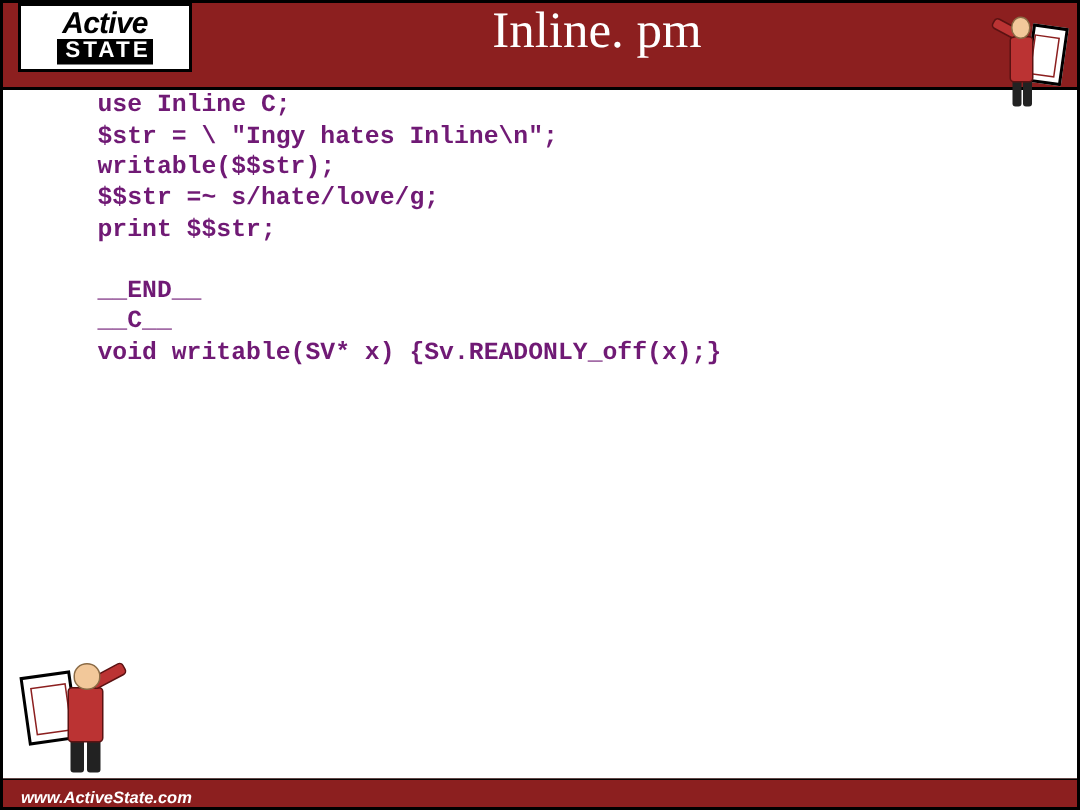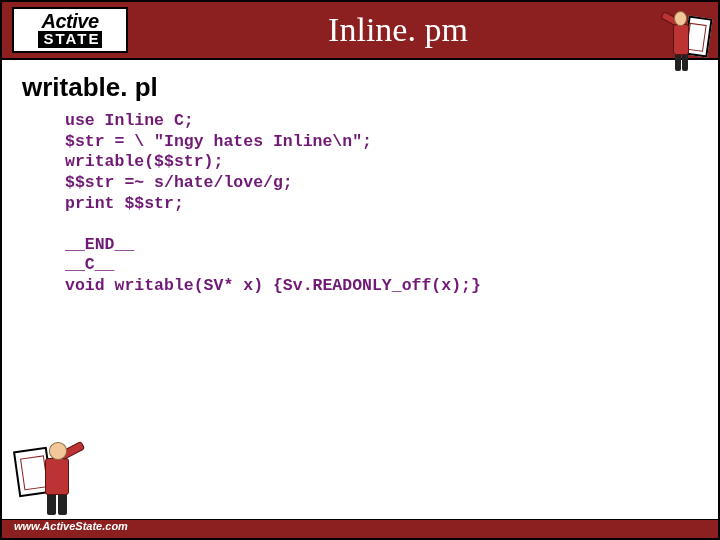--- a/index.html
+++ b/index.html
@@ -14,21 +14,21 @@
     position: relative;
     box-sizing: border-box;
     border: 2px solid #000;
     background: #fff;
   }
   .header-bar {
     height: 56px;
     background: #8c1f1f;
     border-bottom: 2px solid #000;
     display: flex;
-    align-items: center;
+    align-items: flex-start;
     padding: 0 10px;
     position: relative;
   }
   .logo-box {
     width: 112px;
     height: 42px;
     background: #fff;
     border: 2px solid #000;
     display: flex;
     flex-direction: column;
@@ -94,21 +94,21 @@
   }
   .footer-bar {
     position: absolute;
     left: 0;
     right: 0;
     bottom: 0;
     height: 18px;
     background: #8c1f1f;
     border-top: 1px solid #000;
     display: flex;
-    align-items: flex-start;
+    align-items: flex-end;
     padding-left: 12px;
   }
   .footer-url {
     font-family: Arial, Helvetica, sans-serif;
     font-style: italic;
     font-size: 11px;
     font-weight: bold;
     color: #fff;
   }
   
@@ -197,21 +197,20 @@
           </div>
         <div class="leg1"></div>
           <div class="leg2"></div>
         <div class="body"></div>
         <div class="arm"></div>
         <div class="head"></div>
       </div>
     </div>
   </div>
 
-  <div class="subtitle">writable. pl</div>
 
   <div class="code-block">use Inline C;
 $str = \ "Ingy hates Inline\n";
 writable($$str);
 $$str =~ s/hate/love/g;
 print $$str;
 
 __END__
 __C__
 void writable(SV* x) {Sv.READONLY_off(x);}</div>

